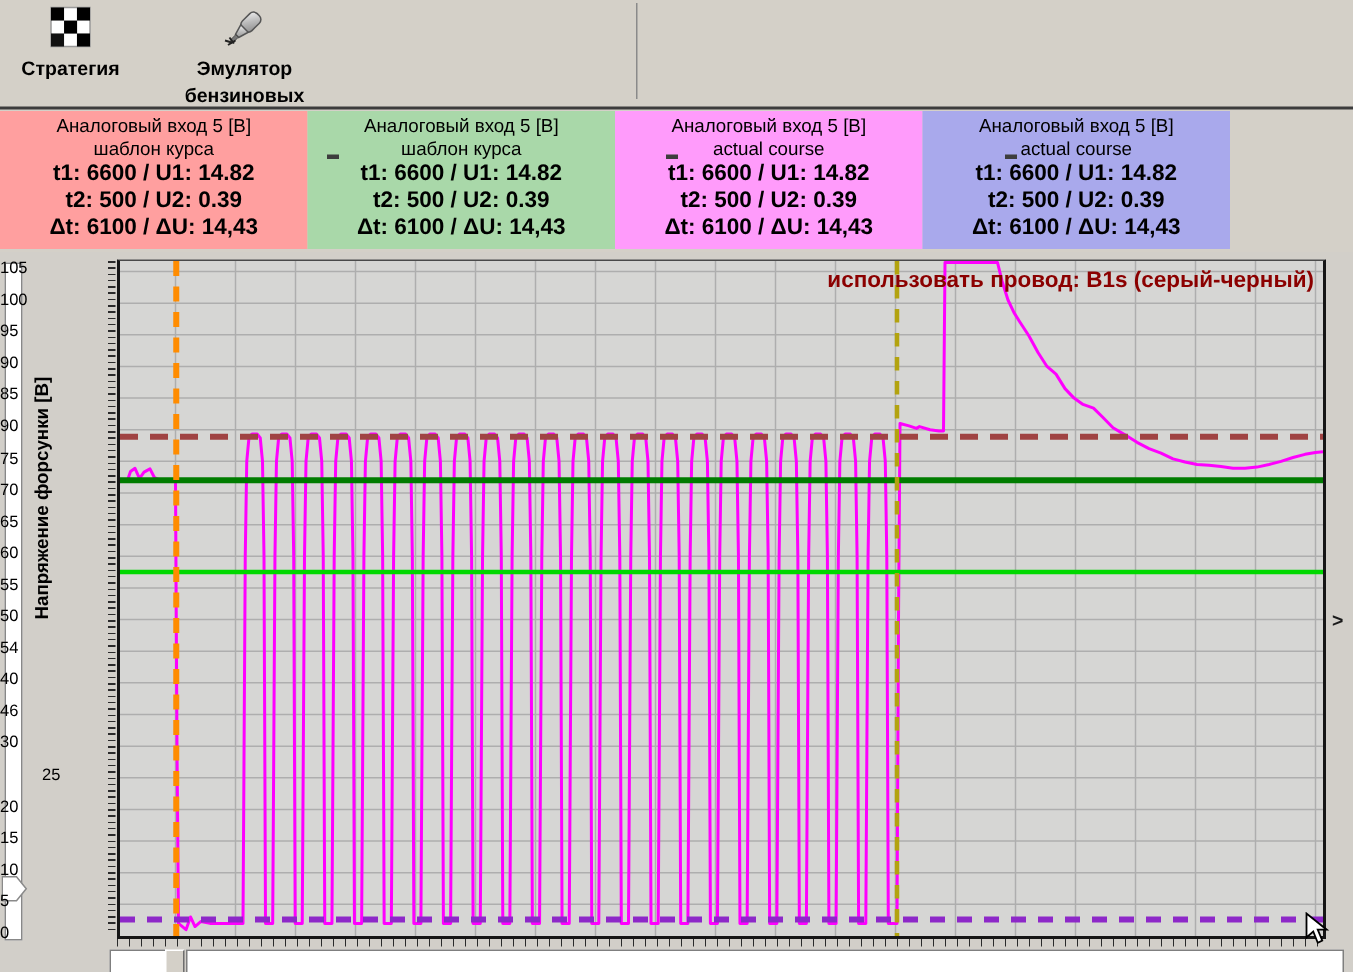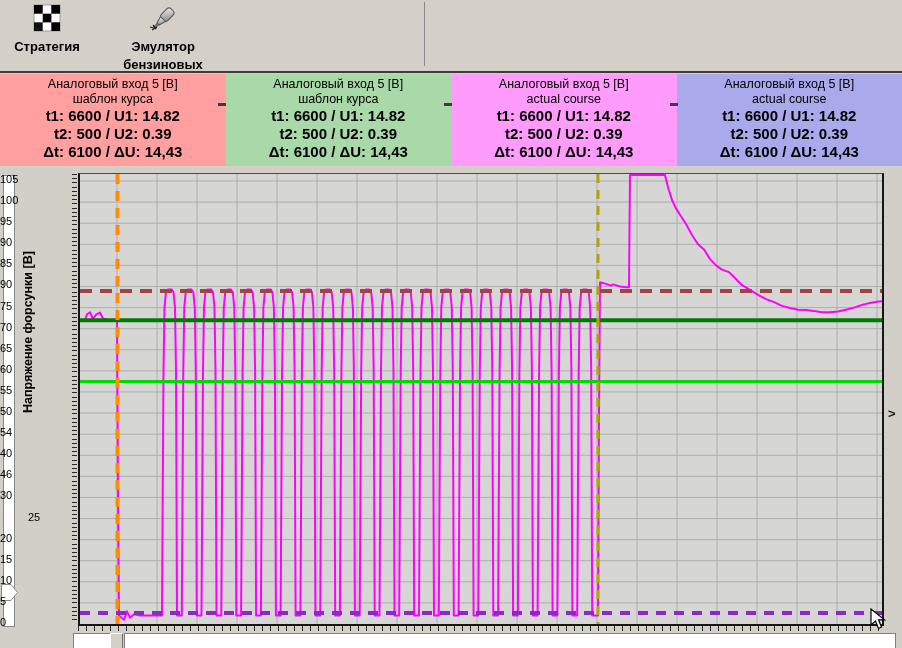--- a/index.html
+++ b/index.html
@@ -8,21 +8,21 @@
   
   .toolbar{position:absolute;left:0;top:0;width:902px;height:70px;background:#d4d0c8;}
   .tb-btn{position:absolute;top:1px;height:66px;text-align:center;cursor:default;}
   .tb-btn .icn{display:block;margin:3px auto 1px auto;height:32px;}
   .tb-btn .lbl{font-size:13px;font-weight:bold;line-height:14px;white-space:pre-line;}
   .tb-btn.active{background:linear-gradient(#fdf2cc,#fbd97c 55%,#f5bb4d);
                  border:1px solid #c29130;border-radius:4px;box-shadow:inset 0 0 0 1px #fde9a8;}
   .tb-sep{position:absolute;top:2px;width:1px;height:64px;background:#8a8a8a;}
   .toolbar-underline{position:absolute;left:0;top:71px;width:902px;height:2px;background:#3c3c3c;}
   
-  .panels{position:absolute;left:0;top:74px;width:902px;height:92px;display:flex;}
+  .panels{position:absolute;left:0;top:74px;width:820px;height:92px;display:flex;}
   .panel{flex:1 1 0;text-align:center;padding-top:3px;box-sizing:border-box;}
   .panel .hd{font-size:12.5px;line-height:15px;}
   .panel .val{font-size:15px;font-weight:bold;line-height:18px;}
   .grip{position:absolute;top:103px;width:8px;height:3px;background:#3d3d3d;}
   
   .chart-region{position:absolute;left:0;top:168px;width:902px;height:480px;background:#d2cfc9;}
   .plot{position:absolute;left:78px;top:5px;width:802px;height:450px;background:#d6d6d4;
         border-left:2px solid #161616;border-right:2px solid #161616;
         border-bottom:2px solid #161616;border-top:1px solid #4a4a4a;box-sizing:content-box;}
   .plot svg{position:absolute;left:0;top:0;}
@@ -209,20 +209,21 @@
           <line x1="757" y1="0" x2="757" y2="450" stroke="#aeaeae" stroke-width="1"></line>
           <line x1="797" y1="0" x2="797" y2="450" stroke="#aeaeae" stroke-width="1"></line>
           <polyline points="0.0,147.1 5.0,146.2 7.0,140.3 10.0,138.2 13.0,145.0 16.0,140.7 20.0,138.6 23.0,144.5 27.0,146.2 34.0,146.7 37.0,147.1 38.0,323.4 39.0,441.6 41.0,443.2 44.0,445.8 47.0,437.3 50.0,443.7 54.0,440.3 60.0,441.6 68.0,441.6 75.0,441.6 81.0,441.6 82.0,441.6 83.5,196.9 84.5,133.6 86.0,117.5 88.0,115.4 91.5,115.4 93.5,118.0 95.0,133.6 96.0,196.9 97.0,441.6 101.8,441.6 103.3,196.9 104.3,133.6 105.8,117.5 107.8,115.4 111.3,115.4 113.3,118.0 114.8,133.6 115.8,196.9 116.8,441.6 121.5,441.6 123.0,196.9 124.0,133.6 125.5,117.5 127.5,115.4 131.0,115.4 133.0,118.0 134.5,133.6 135.5,196.9 136.5,441.6 141.3,441.6 142.8,196.9 143.8,133.6 145.3,117.5 147.3,115.4 150.8,115.4 152.8,118.0 154.3,133.6 155.3,196.9 156.3,441.6 161.1,441.6 162.6,196.9 163.6,133.6 165.1,117.5 167.1,115.4 170.6,115.4 172.6,118.0 174.1,133.6 175.1,196.9 176.1,441.6 180.9,441.6 182.4,196.9 183.4,133.6 184.9,117.5 186.9,115.4 190.4,115.4 192.4,118.0 193.9,133.6 194.9,196.9 195.9,441.6 200.6,441.6 202.1,196.9 203.1,133.6 204.6,117.5 206.6,115.4 210.1,115.4 212.1,118.0 213.6,133.6 214.6,196.9 215.6,441.6 220.4,441.6 221.9,196.9 222.9,133.6 224.4,117.5 226.4,115.4 229.9,115.4 231.9,118.0 233.4,133.6 234.4,196.9 235.4,441.6 240.2,441.6 241.7,196.9 242.7,133.6 244.2,117.5 246.2,115.4 249.7,115.4 251.7,118.0 253.2,133.6 254.2,196.9 255.2,441.6 259.9,441.6 261.4,196.9 262.4,133.6 263.9,117.5 265.9,115.4 269.4,115.4 271.4,118.0 272.9,133.6 273.9,196.9 274.9,441.6 279.7,441.6 281.2,196.9 282.2,133.6 283.7,117.5 285.7,115.4 289.2,115.4 291.2,118.0 292.7,133.6 293.7,196.9 294.7,441.6 299.5,441.6 301.0,196.9 302.0,133.6 303.5,117.5 305.5,115.4 309.0,115.4 311.0,118.0 312.5,133.6 313.5,196.9 314.5,441.6 319.2,441.6 320.7,196.9 321.7,133.6 323.2,117.5 325.2,115.4 328.7,115.4 330.7,118.0 332.2,133.6 333.2,196.9 334.2,441.6 339.0,441.6 340.5,196.9 341.5,133.6 343.0,117.5 345.0,115.4 348.5,115.4 350.5,118.0 352.0,133.6 353.0,196.9 354.0,441.6 358.8,441.6 360.3,196.9 361.3,133.6 362.8,117.5 364.8,115.4 368.3,115.4 370.3,118.0 371.8,133.6 372.8,196.9 373.8,441.6 378.6,441.6 380.1,196.9 381.1,133.6 382.6,117.5 384.6,115.4 388.1,115.4 390.1,118.0 391.6,133.6 392.6,196.9 393.6,441.6 398.3,441.6 399.8,196.9 400.8,133.6 402.3,117.5 404.3,115.4 407.8,115.4 409.8,118.0 411.3,133.6 412.3,196.9 413.3,441.6 418.1,441.6 419.6,196.9 420.6,133.6 422.1,117.5 424.1,115.4 427.6,115.4 429.6,118.0 431.1,133.6 432.1,196.9 433.1,441.6 437.9,441.6 439.4,196.9 440.4,133.6 441.9,117.5 443.9,115.4 447.4,115.4 449.4,118.0 450.9,133.6 451.9,196.9 452.9,441.6 457.6,441.6 459.1,196.9 460.1,133.6 461.6,117.5 463.6,115.4 467.1,115.4 469.1,118.0 470.6,133.6 471.6,196.9 472.6,441.6 477.4,441.6 478.9,196.9 479.9,133.6 481.4,117.5 483.4,115.4 486.9,115.4 488.9,118.0 490.4,133.6 491.4,196.9 492.4,441.6 497.2,441.6 498.7,196.9 499.7,133.6 501.2,117.5 503.2,115.4 506.7,115.4 508.7,118.0 510.2,133.6 511.2,196.9 512.2,441.6 513.0,441.6 518.0,441.6 519.0,239.0 520.0,108.3 526.0,109.9 531.0,111.6 533.0,110.4 540.0,112.5 546.0,113.3 549.0,113.3 550.0,1.0 585.0,1.0 588.0,13.3 592.0,26.0 596.0,34.4 600.0,40.8 606.0,50.0 612.0,61.0 618.0,70.3 624.0,75.4 630.0,85.1 636.0,91.4 642.0,95.6 649.0,98.1 655.0,104.0 662.0,111.2 670.0,115.9 678.0,120.9 686.0,125.1 694.0,128.1 702.0,131.9 710.0,134.0 718.0,135.7 726.0,136.1 734.0,137.0 742.0,138.2 750.0,138.2 758.0,137.4 766.0,135.7 774.0,133.6 782.0,131.0 790.0,128.9 797.0,127.7 802.0,127.2" fill="none" stroke="#ff00ff" stroke-width="2" stroke-linejoin="round"></polyline>
           <line x1="0" y1="117.12089999999995" x2="802" y2="117.12089999999995" stroke="#a04343" stroke-width="4" stroke-dasharray="12 8"></line>
           <line x1="0" y1="146.23199999999997" x2="802" y2="146.23199999999997" stroke="#007c00" stroke-width="4"></line>
           <line x1="0" y1="207.40749999999997" x2="802" y2="207.40749999999997" stroke="#00d800" stroke-width="3"></line>
           <line x1="0" y1="439.0306" x2="802" y2="439.0306" stroke="#8d28c8" stroke-width="4" stroke-dasharray="10 8"></line>
           <line x1="37.5" y1="0" x2="37.5" y2="450" stroke="#ff8c00" stroke-width="4" stroke-dasharray="10 7"></line>
           <line x1="518" y1="0" x2="518" y2="450" stroke="#b3a30f" stroke-width="3" stroke-dasharray="9 7"></line>
         </svg>
+      <div class="annotation">использовать провод: B1s (серый-черный)</div>
     </div>
     <div class="tickstrip-bottom"></div>
 
     <div class="hbox"></div>
     <div class="hthumb"></div>
     <div class="htrack"></div>
 
     <div class="chev">&gt;</div>
 
     <svg class="mouse-cursor" width="22" height="24" viewBox="0 0 22 24">

